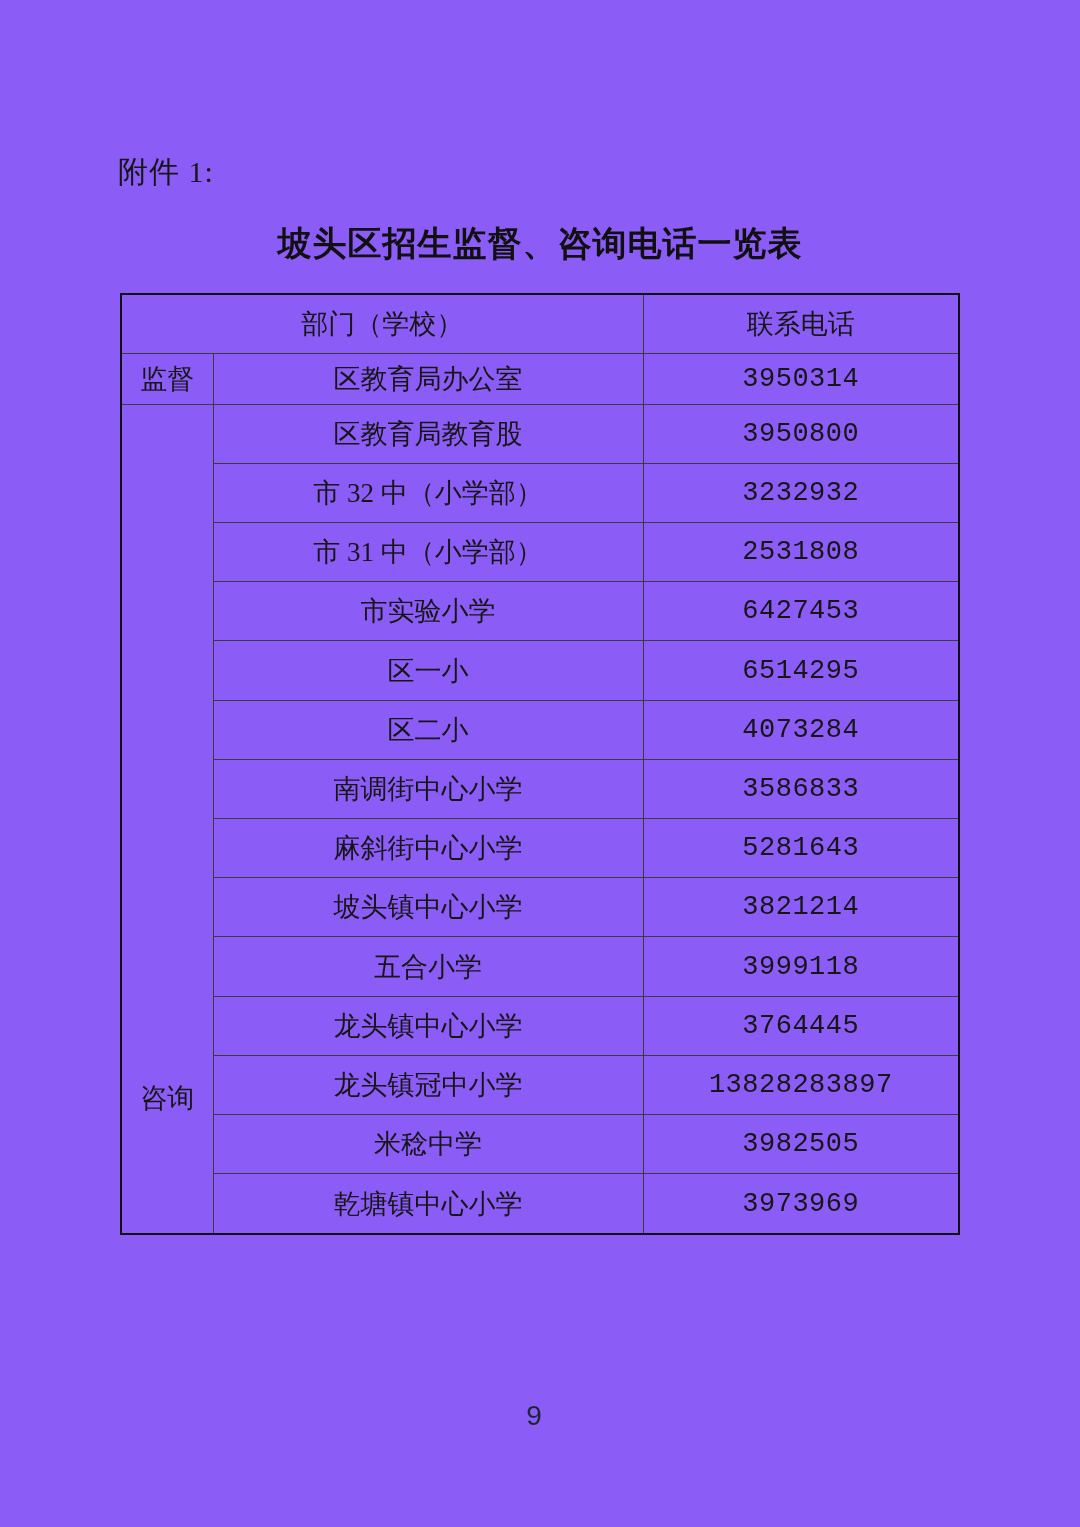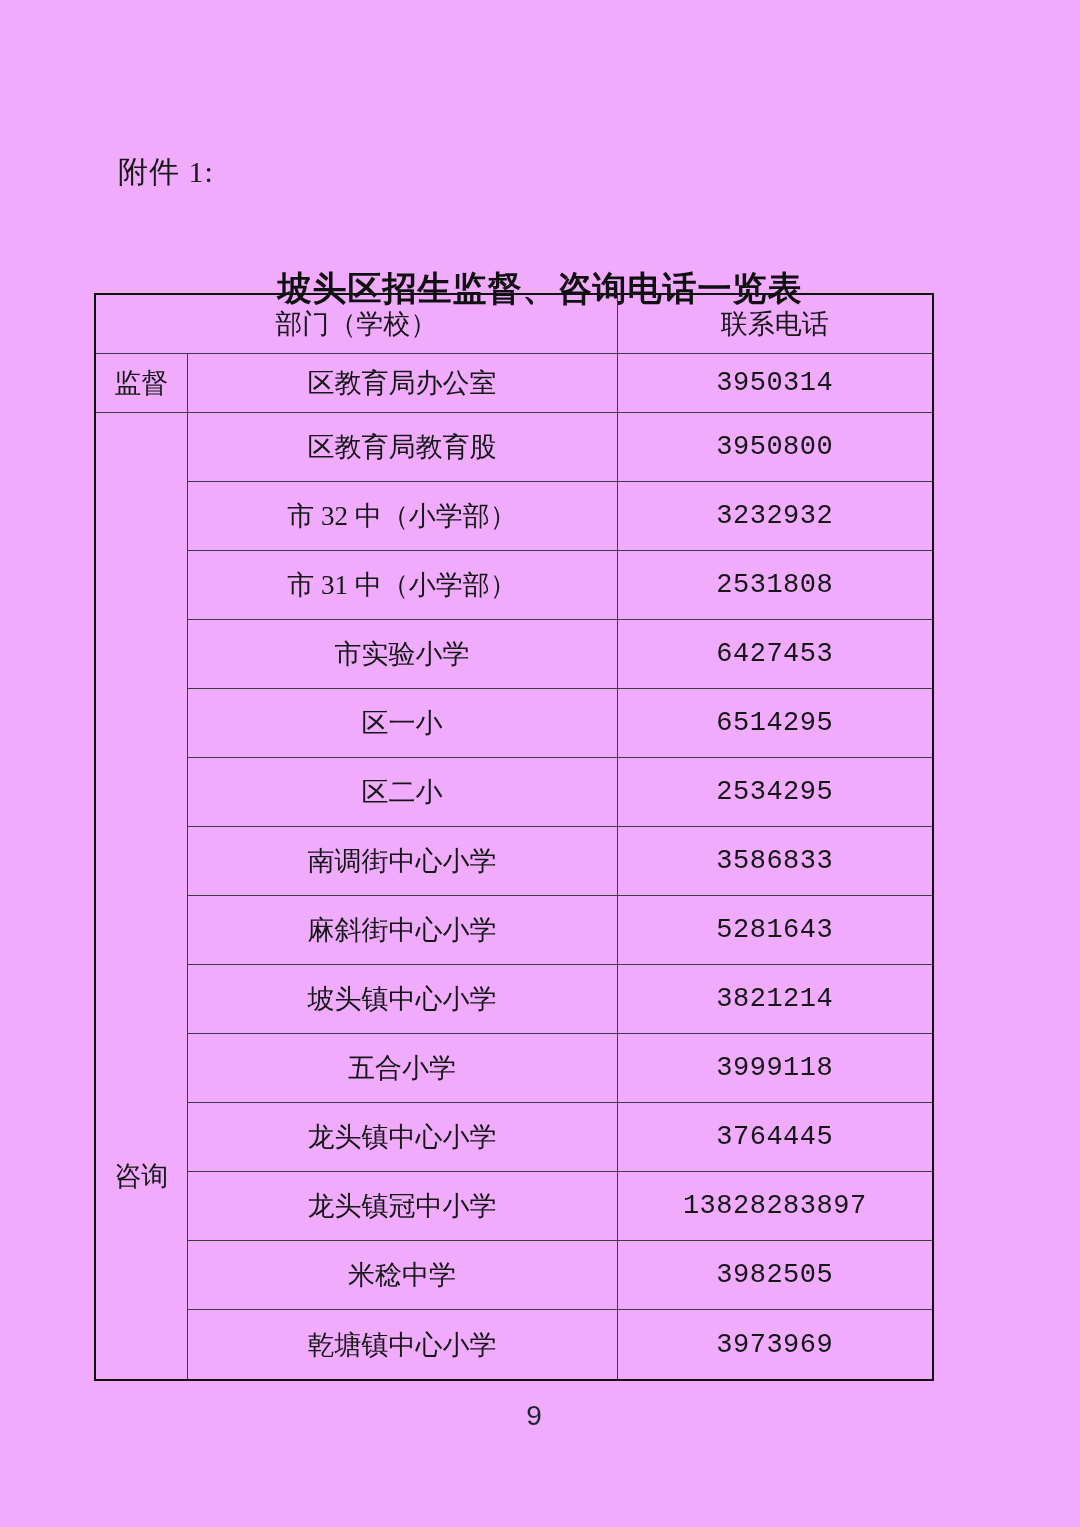--- a/index.html
+++ b/index.html
@@ -6,21 +6,21 @@
   html, body {
     width: 1080px;
     background: #ffffff;
     font-family: "Liberation Serif", "DejaVu Serif", serif;
     color: #1a1a1a;
   }
   .page {
     position: relative;
     width: 1080px;
     height: 1527px;
-    background: #f0abfc;
+    background: #8b5cf6;
     overflow: hidden;
     padding-left: 19px;
   }
   .attachment {
     position: absolute;
     left: 118px;
     top: 153px;
     font-size: 30px;
     line-height: 38px;
     color: #161616;
@@ -31,28 +31,27 @@
     left: 0;
     top: 222px;
     width: 1080px;
     text-align: center;
     font-family: "Liberation Sans", "DejaVu Sans", sans-serif;
     font-size: 34px;
     line-height: 42px;
     font-weight: 700;
     color: #101010;
     letter-spacing: 1px;
-    margin-top: 45px;
   }
   table.phone-table {
     position: absolute;
-    left: 94px;
+    left: 120px;
     top: 293px;
     width: 838px;
-    height: 1088px;
+    height: 942px;
     border-collapse: collapse;
     table-layout: fixed;
     border: 2.5px solid #111111;
   }
   table.phone-table th,
   table.phone-table td {
     border: 1.5px solid #3c3c3c;
     text-align: center;
     vertical-align: middle;
     font-size: 27px;
@@ -127,21 +126,21 @@
       <tr>
         <td class="cell-name">市实验小学</td>
         <td class="cell-phone">6427453</td>
       </tr>
       <tr>
         <td class="cell-name">区一小</td>
         <td class="cell-phone">6514295</td>
       </tr>
       <tr>
         <td class="cell-name">区二小</td>
-        <td class="cell-phone">2534295</td>
+        <td class="cell-phone">4073284</td>
       </tr>
       <tr>
         <td class="cell-name">南调街中心小学</td>
         <td class="cell-phone">3586833</td>
       </tr>
       <tr>
         <td class="cell-name">麻斜街中心小学</td>
         <td class="cell-phone">5281643</td>
       </tr>
       <tr>

